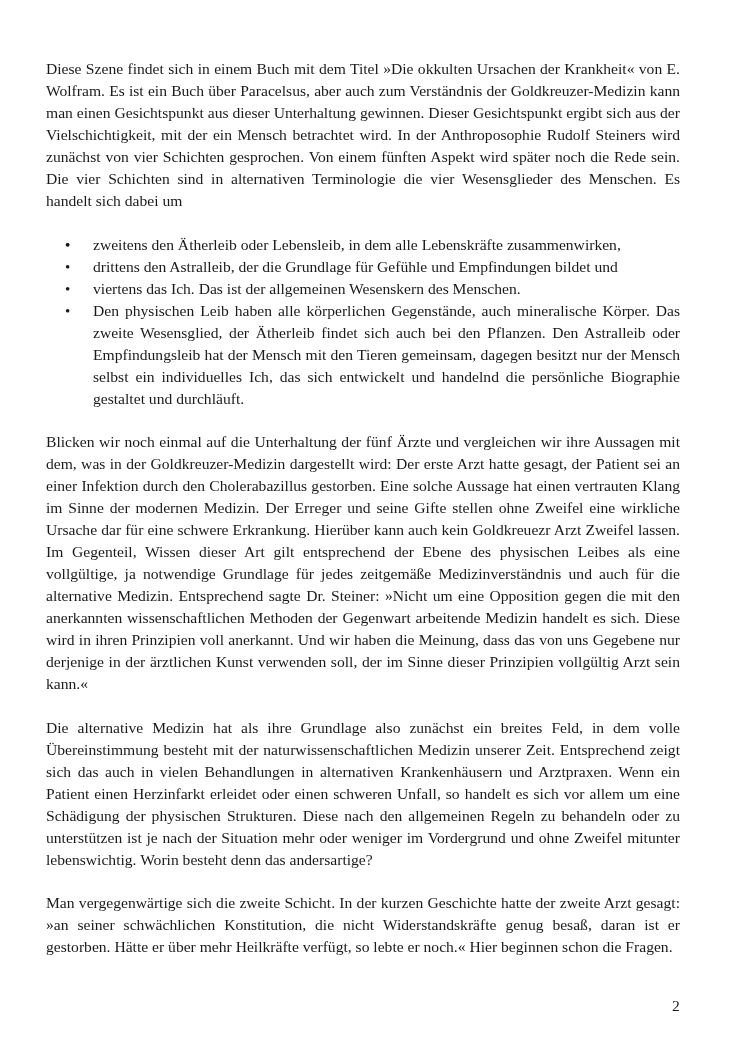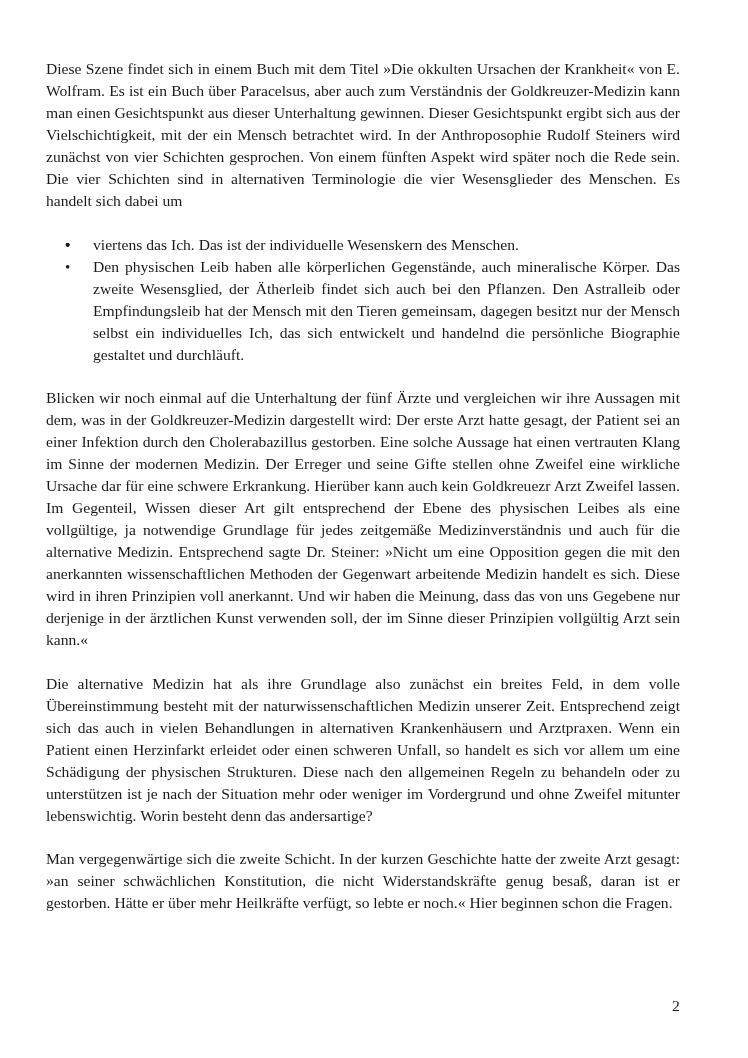--- a/index.html
+++ b/index.html
@@ -65,27 +65,29 @@
   <p class="last-left">Diese Szene findet sich in einem Buch mit dem Titel »Die okkulten Ursachen der Krankheit« von E. Wolfram. Es ist ein Buch über Paracelsus, aber auch zum Verständnis der Goldkreuzer-Medizin kann man einen Gesichtspunkt aus dieser Unterhaltung gewinnen. Dieser Gesichtspunkt ergibt sich aus der Vielschichtigkeit, mit der ein Mensch betrachtet wird. In der Anthroposophie Rudolf Steiners wird zunächst von vier Schichten gesprochen. Von einem fünften Aspekt wird später noch die Rede sein. Die vier Schichten sind in alternativen Terminologie die vier Wesensglieder des Menschen. Es handelt sich dabei um</p>
 
   <div class="gap"></div>
 
   <ul class="bullets">
     <li>
       <span class="bullet">•</span>
     </li>
     <li>
       <span class="bullet">•</span>
+      <span>zweitens den Ätherleib oder Lebensleib, in dem alle Lebenskräfte zusammenwirken,</span>
     </li>
     <li>
       <span class="bullet">•</span>
+      <span>drittens den Astralleib, der die Grundlage für Gefühle und Empfindungen bildet und</span>
     </li>
     <li>
       <span class="bullet">•</span>
-      <span>viertens das Ich. Das ist der individuelle Wesenskern des Menschen.</span>
+      <span>viertens das Ich. Das ist der allgemeinen Wesenskern des Menschen.</span>
     </li>
     <li>
       <span class="bullet">•</span>
       <span>Den physischen Leib haben alle körperlichen Gegenstände, auch mineralische Körper. Das zweite Wesensglied, der Ätherleib findet sich auch bei den Pflanzen. Den Astralleib oder Empfindungsleib hat der Mensch mit den Tieren gemeinsam, dagegen besitzt nur der Mensch selbst ein individuelles Ich, das sich entwickelt und handelnd die persönliche Biographie gestaltet und durchläuft.</span>
     </li>
   </ul>
 
   <div class="gap"></div>
 
   <p class="last-left">Blicken wir noch einmal auf die Unterhaltung der fünf Ärzte und vergleichen wir ihre Aussagen mit dem, was in der Goldkreuzer-Medizin dargestellt wird: Der erste Arzt hatte gesagt, der Patient sei an einer Infektion durch den Cholerabazillus gestorben. Eine solche Aussage hat einen vertrauten Klang im Sinne der modernen Medizin. Der Erreger und seine Gifte stellen ohne Zweifel eine wirkliche Ursache dar für eine schwere Erkrankung. Hierüber kann auch kein Goldkreuezr Arzt Zweifel lassen. Im Gegenteil, Wissen dieser Art gilt entsprechend der Ebene des physischen Leibes als eine vollgültige, ja notwendige Grundlage für jedes zeitgemäße Medizinverständnis und auch für die alternative Medizin. Entsprechend sagte Dr. Steiner: »Nicht um eine Opposition gegen die mit den anerkannten wissenschaftlichen Methoden der Gegenwart arbeitende Medizin handelt es sich. Diese wird in ihren Prinzipien voll anerkannt. Und wir haben die Meinung, dass das von uns Gegebene nur derjenige in der ärztlichen Kunst verwenden soll, der im Sinne dieser Prinzipien vollgültig Arzt sein kann.«</p>

